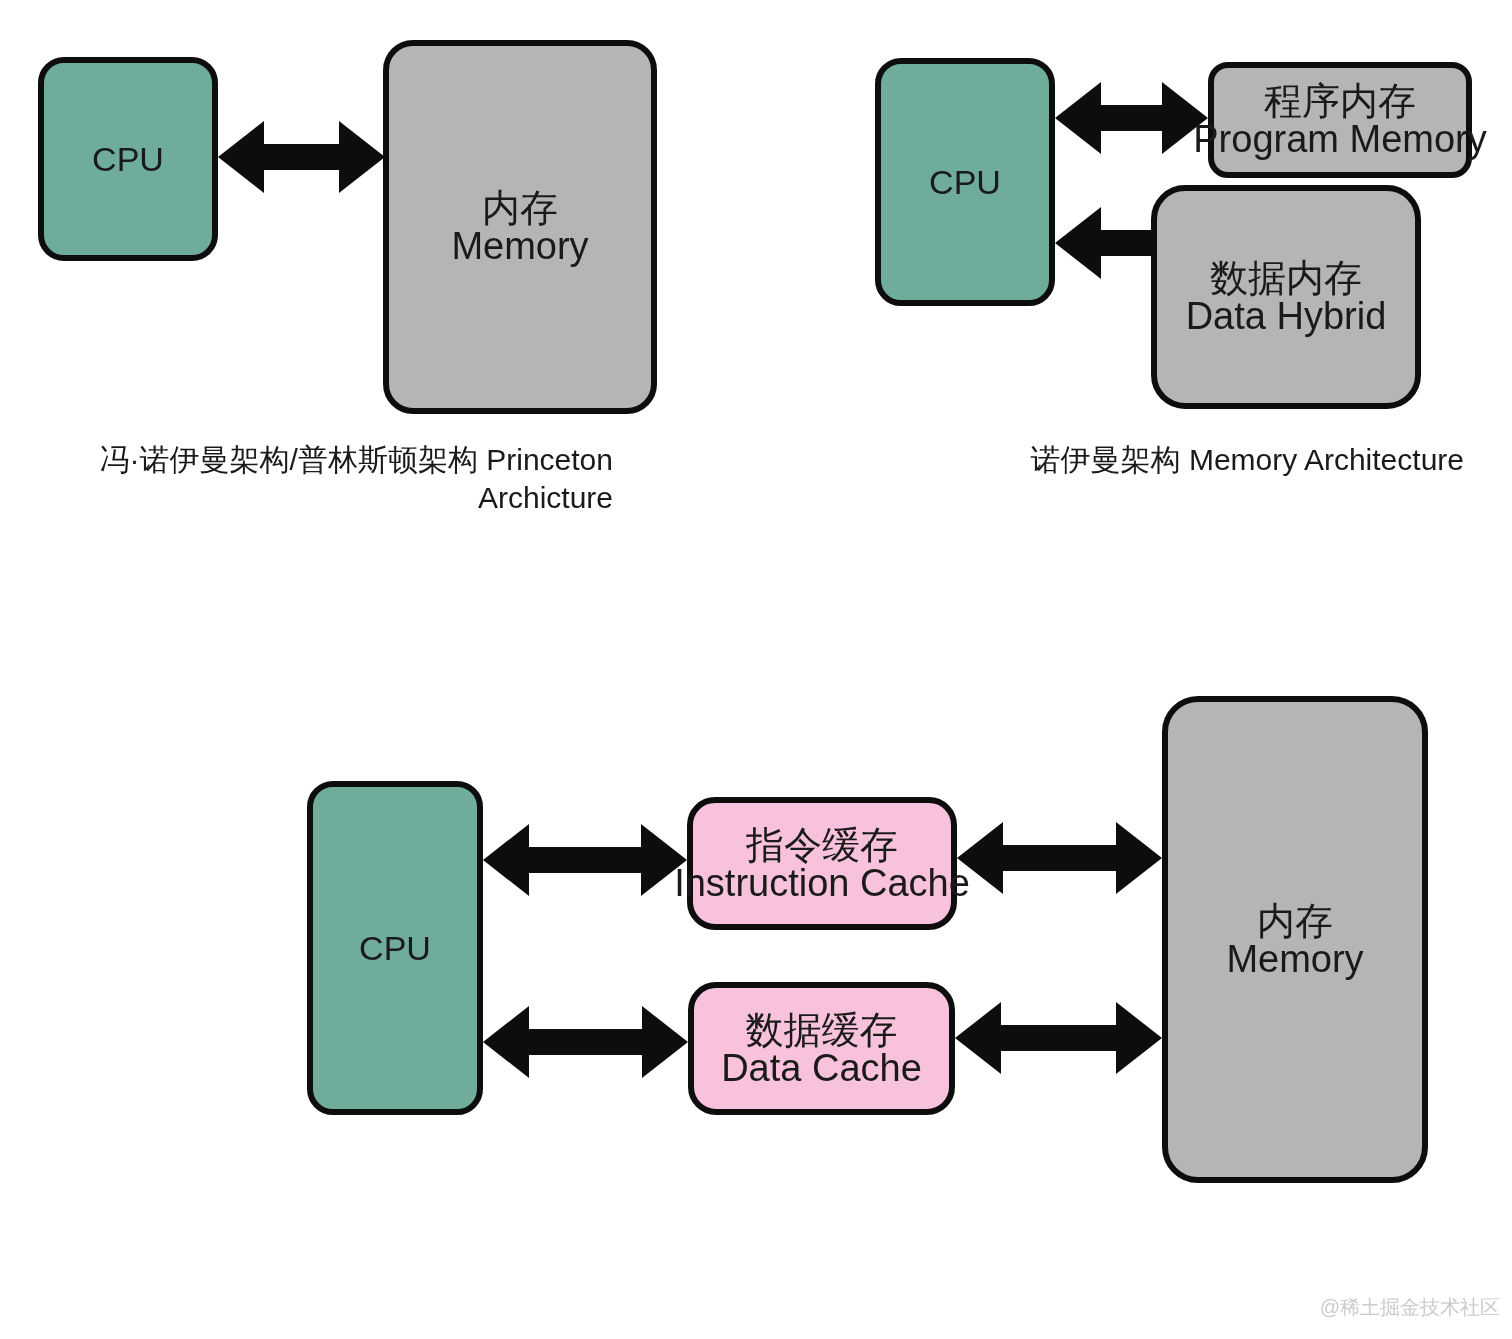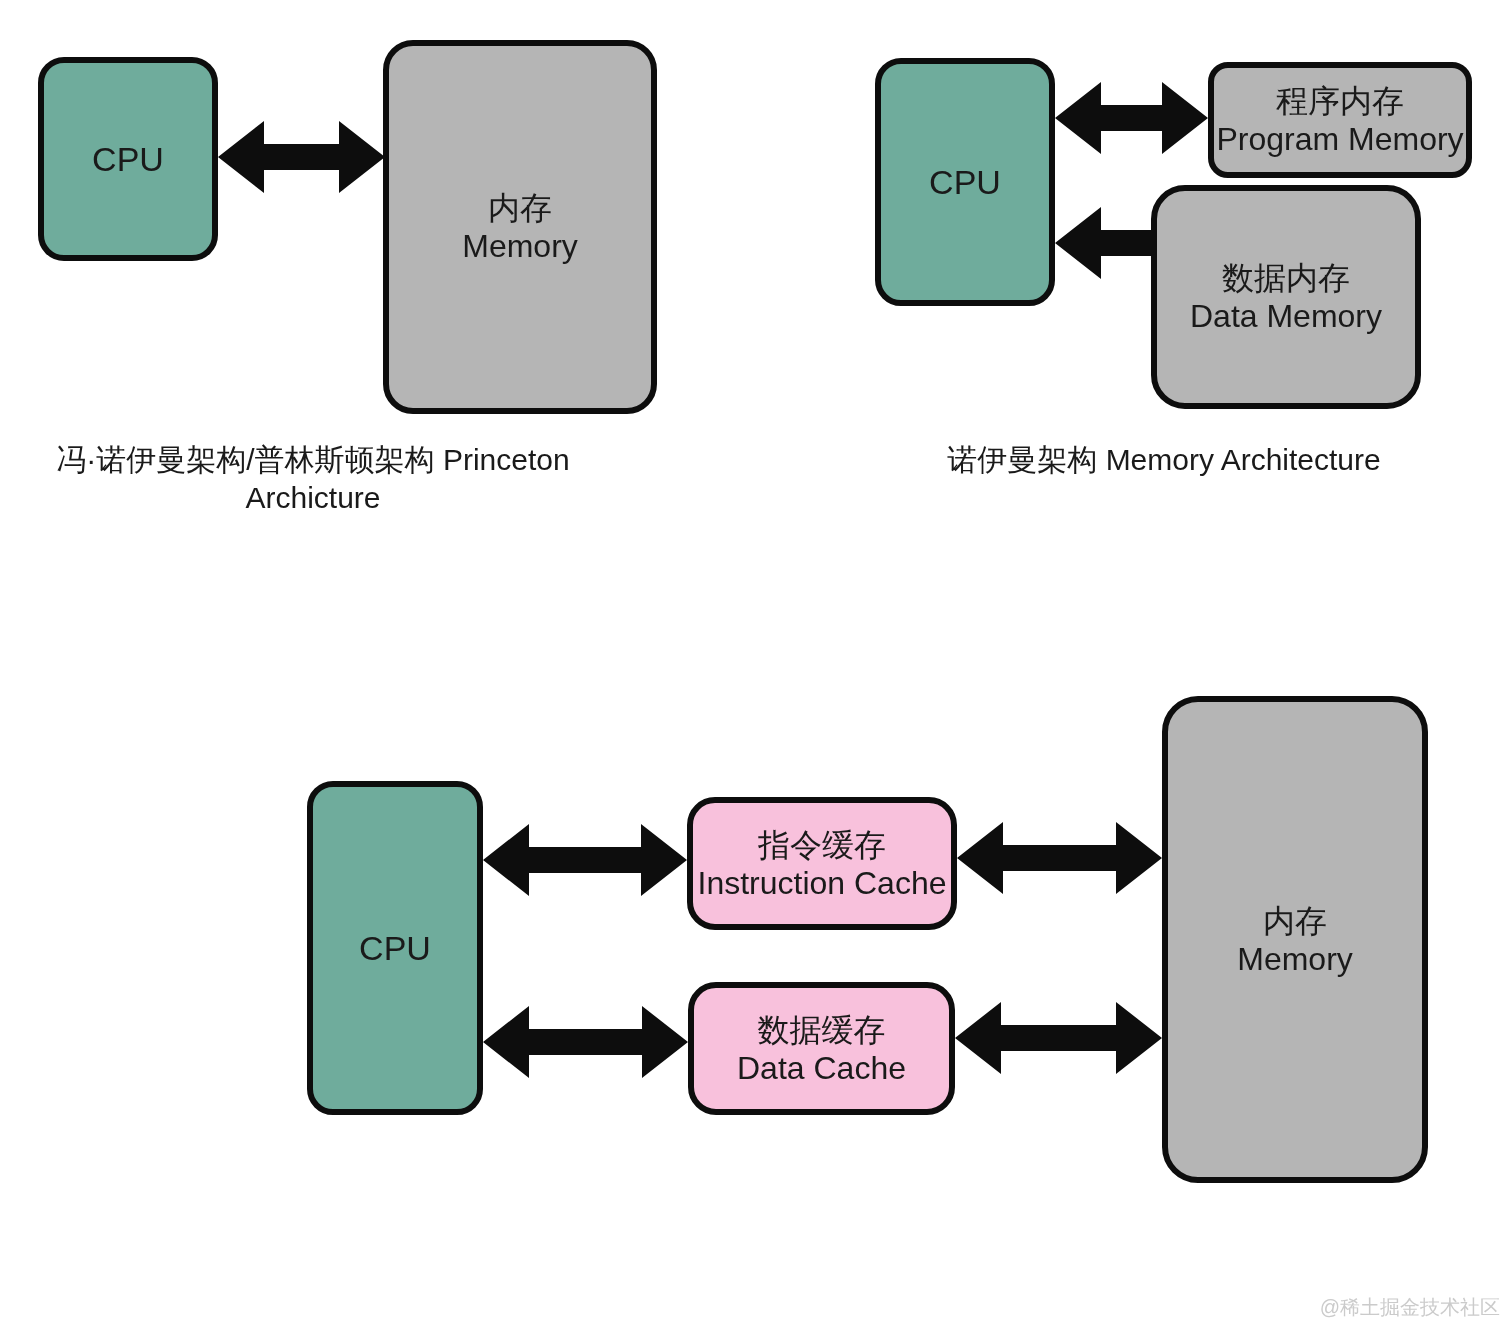--- a/index.html
+++ b/index.html
@@ -11,30 +11,30 @@
     --watermark:#cbcbcb;
   }
   html,body{margin:0;padding:0;background:#ffffff;}
   .stage{
     position:relative;width:1512px;height:1339px;background:#ffffff;overflow:hidden;
     font-family:"Liberation Sans","DejaVu Sans",sans-serif;color:var(--text);
   }
   .box{
     position:absolute;box-sizing:border-box;border:6px solid var(--outline);
     display:flex;flex-direction:column;align-items:center;justify-content:center;
-    text-align:center;line-height:38px;font-size:32px;
+    text-align:center;line-height:38px;font-size:38px;
   }
   .box .ln{display:block;white-space:nowrap;}
   .cpu{background:var(--cpu-fill);border-radius:26px;font-size:34px;}
   .mem{background:var(--memory-fill);}
   .cache{background:var(--cache-fill);border-radius:28px;}
   .arrow{position:absolute;display:block;}
   .arrow polygon{fill:var(--outline);}
   .caption{
-    position:absolute;width:600px;text-align:center;font-size:30px;line-height:38px;
+    position:absolute;width:600px;text-align:right;font-size:30px;line-height:38px;
     color:var(--text);
   }
   .watermark{
     position:absolute;left:1290px;top:1283px;width:210px;text-align:right;
     font-size:20px;color:var(--watermark);margin-top:11px;
   }
 </style>
 </head>
 <body>
 
@@ -70,21 +70,21 @@
     <polygon points="0,38 46,2 46,25 104,25 104,2 150,38 104,74 104,51 46,51 46,74"></polygon>
   </svg>
 
   <div class="box mem" style="left:1208px;top:62px;width:264px;height:116px;border-radius:20px;">
     <span class="ln">程序内存</span>
     <span class="ln">Program Memory</span>
   </div>
 
   <div class="box mem" style="left:1151px;top:185px;width:270px;height:224px;border-radius:34px;">
     <span class="ln">数据内存</span>
-    <span class="ln">Data Memory</span>
+    <span class="ln">Data Hybrid</span>
   </div>
 
   <div class="caption" style="left:864px;top:441px;">
     <span class="ln">诺伊曼架构</span>
     <span class="ln">Memory Architecture</span>
   </div>
 
   <div class="box cpu" style="left:307px;top:781px;width:176px;height:334px;">
     <span class="ln">CPU</span>
   </div>

